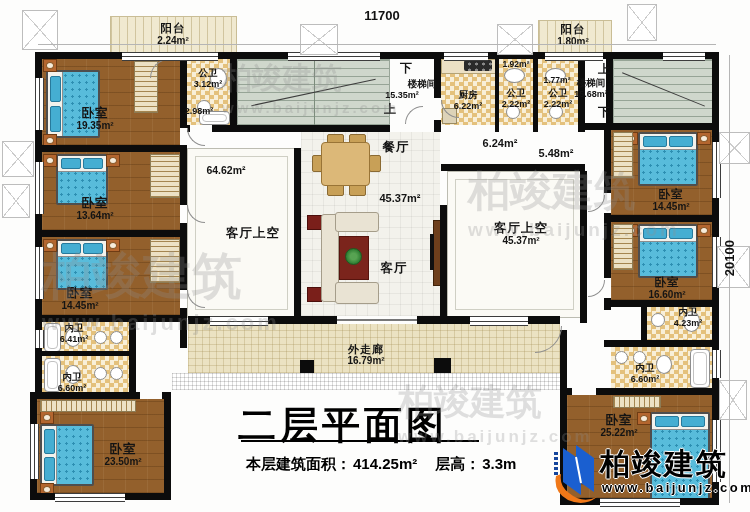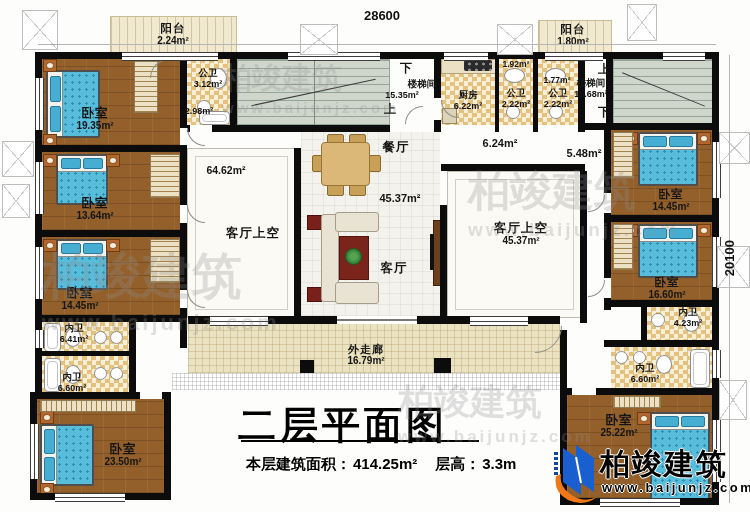--- a/index.html
+++ b/index.html
@@ -397,21 +397,21 @@
     <div class="nm">楼梯间</div>
     </div>
   <div class="rl sm" style="left:568px;top:89px;width:46px">
     <div class="ar">15.68m²</div>
     </div>
   <div class="ud" style="left:598px;top:104px">下</div>
 
   <div class="rl" style="left:480px;top:137px;width:40px">
     <div class="ar" style="font-size:11px">6.24m²</div>
     </div>
-  <div class="rl" style="left:564px;top:147px;width:40px">
+  <div class="rl" style="left:536px;top:147px;width:40px">
     <div class="ar" style="font-size:11px">5.48m²</div>
     </div>
 
   <div class="rl lg" style="left:378px;top:140px;width:36px">
     <div class="nm">餐厅</div>
     </div>
   <div class="rl" style="left:375px;top:192px;width:50px">
     <div class="ar" style="font-size:11px">45.37m²</div>
     </div>
   <div class="rl lg" style="left:376px;top:261px;width:36px">
@@ -447,21 +447,21 @@
     </div>
   <div class="rl lg" style="left:590px;top:413px;width:58px">
     <div class="nm">卧室</div>
       <div class="ar">25.22m²</div>
     </div>
   <div class="rl" style="left:336px;top:343px;width:60px">
     <div class="nm" style="font-size:11px">外走廊</div>
       <div class="ar">16.79m²</div>
     </div>
 
-  <div class="dim" style="left:330px;top:8px;width:104px">28600</div>
+  <div class="dim" style="left:330px;top:8px;width:104px">11700</div>
   <div class="dimline" style="left:38px;top:44px;width:678px;height:1px"></div>
   <div class="dimline" style="left:729px;top:55px;width:1px;height:448px"></div>
   <div class="dim" style="left:722px;top:240px;writing-mode:vertical-rl;transform:rotate(180deg)">20100</div>
 
   <div class="wm" style="left:42px;top:243px;font-size:50px">
     <span>柏竣建筑</span><span class="u" style="font-size:22px">www.baijunjz.com</span></div>
   <div class="wm" style="left:468px;top:163px;font-size:42px">
     <span>柏竣建筑</span><span class="u" style="font-size:19px">www.baijunjz.com</span></div>
   <div class="wm" style="left:398px;top:378px;font-size:36px">
     <span>柏竣建筑</span><span class="u" style="font-size:17px">www.baijunjz.com</span></div>

